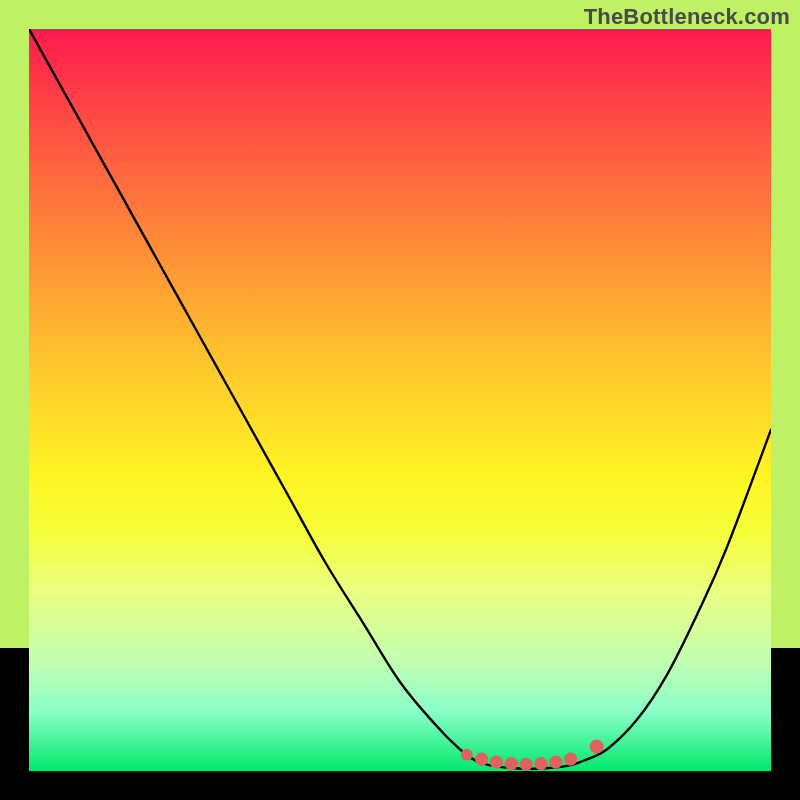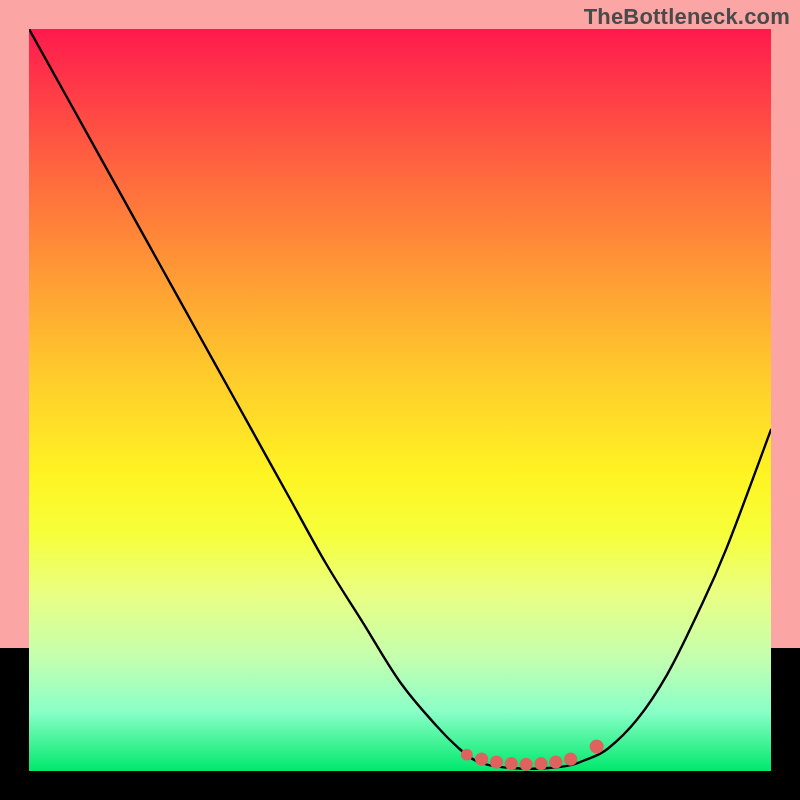--- a/index.html
+++ b/index.html
@@ -8,21 +8,21 @@
     width: 800px;
     height: 800px;
     background: #000;
     overflow: hidden;
     font-family: Arial, Helvetica, sans-serif;
   }
   .stage {
     position: relative;
     width: 800px;
     height: 648px;
-    background: #fca5a5;
+    background: #bef264;
   }
   .plot {
     position: absolute;
     left: 29px;
     top: 29px;
     width: 742px;
     height: 742px;
   }
   .gradient {
     position: absolute;

